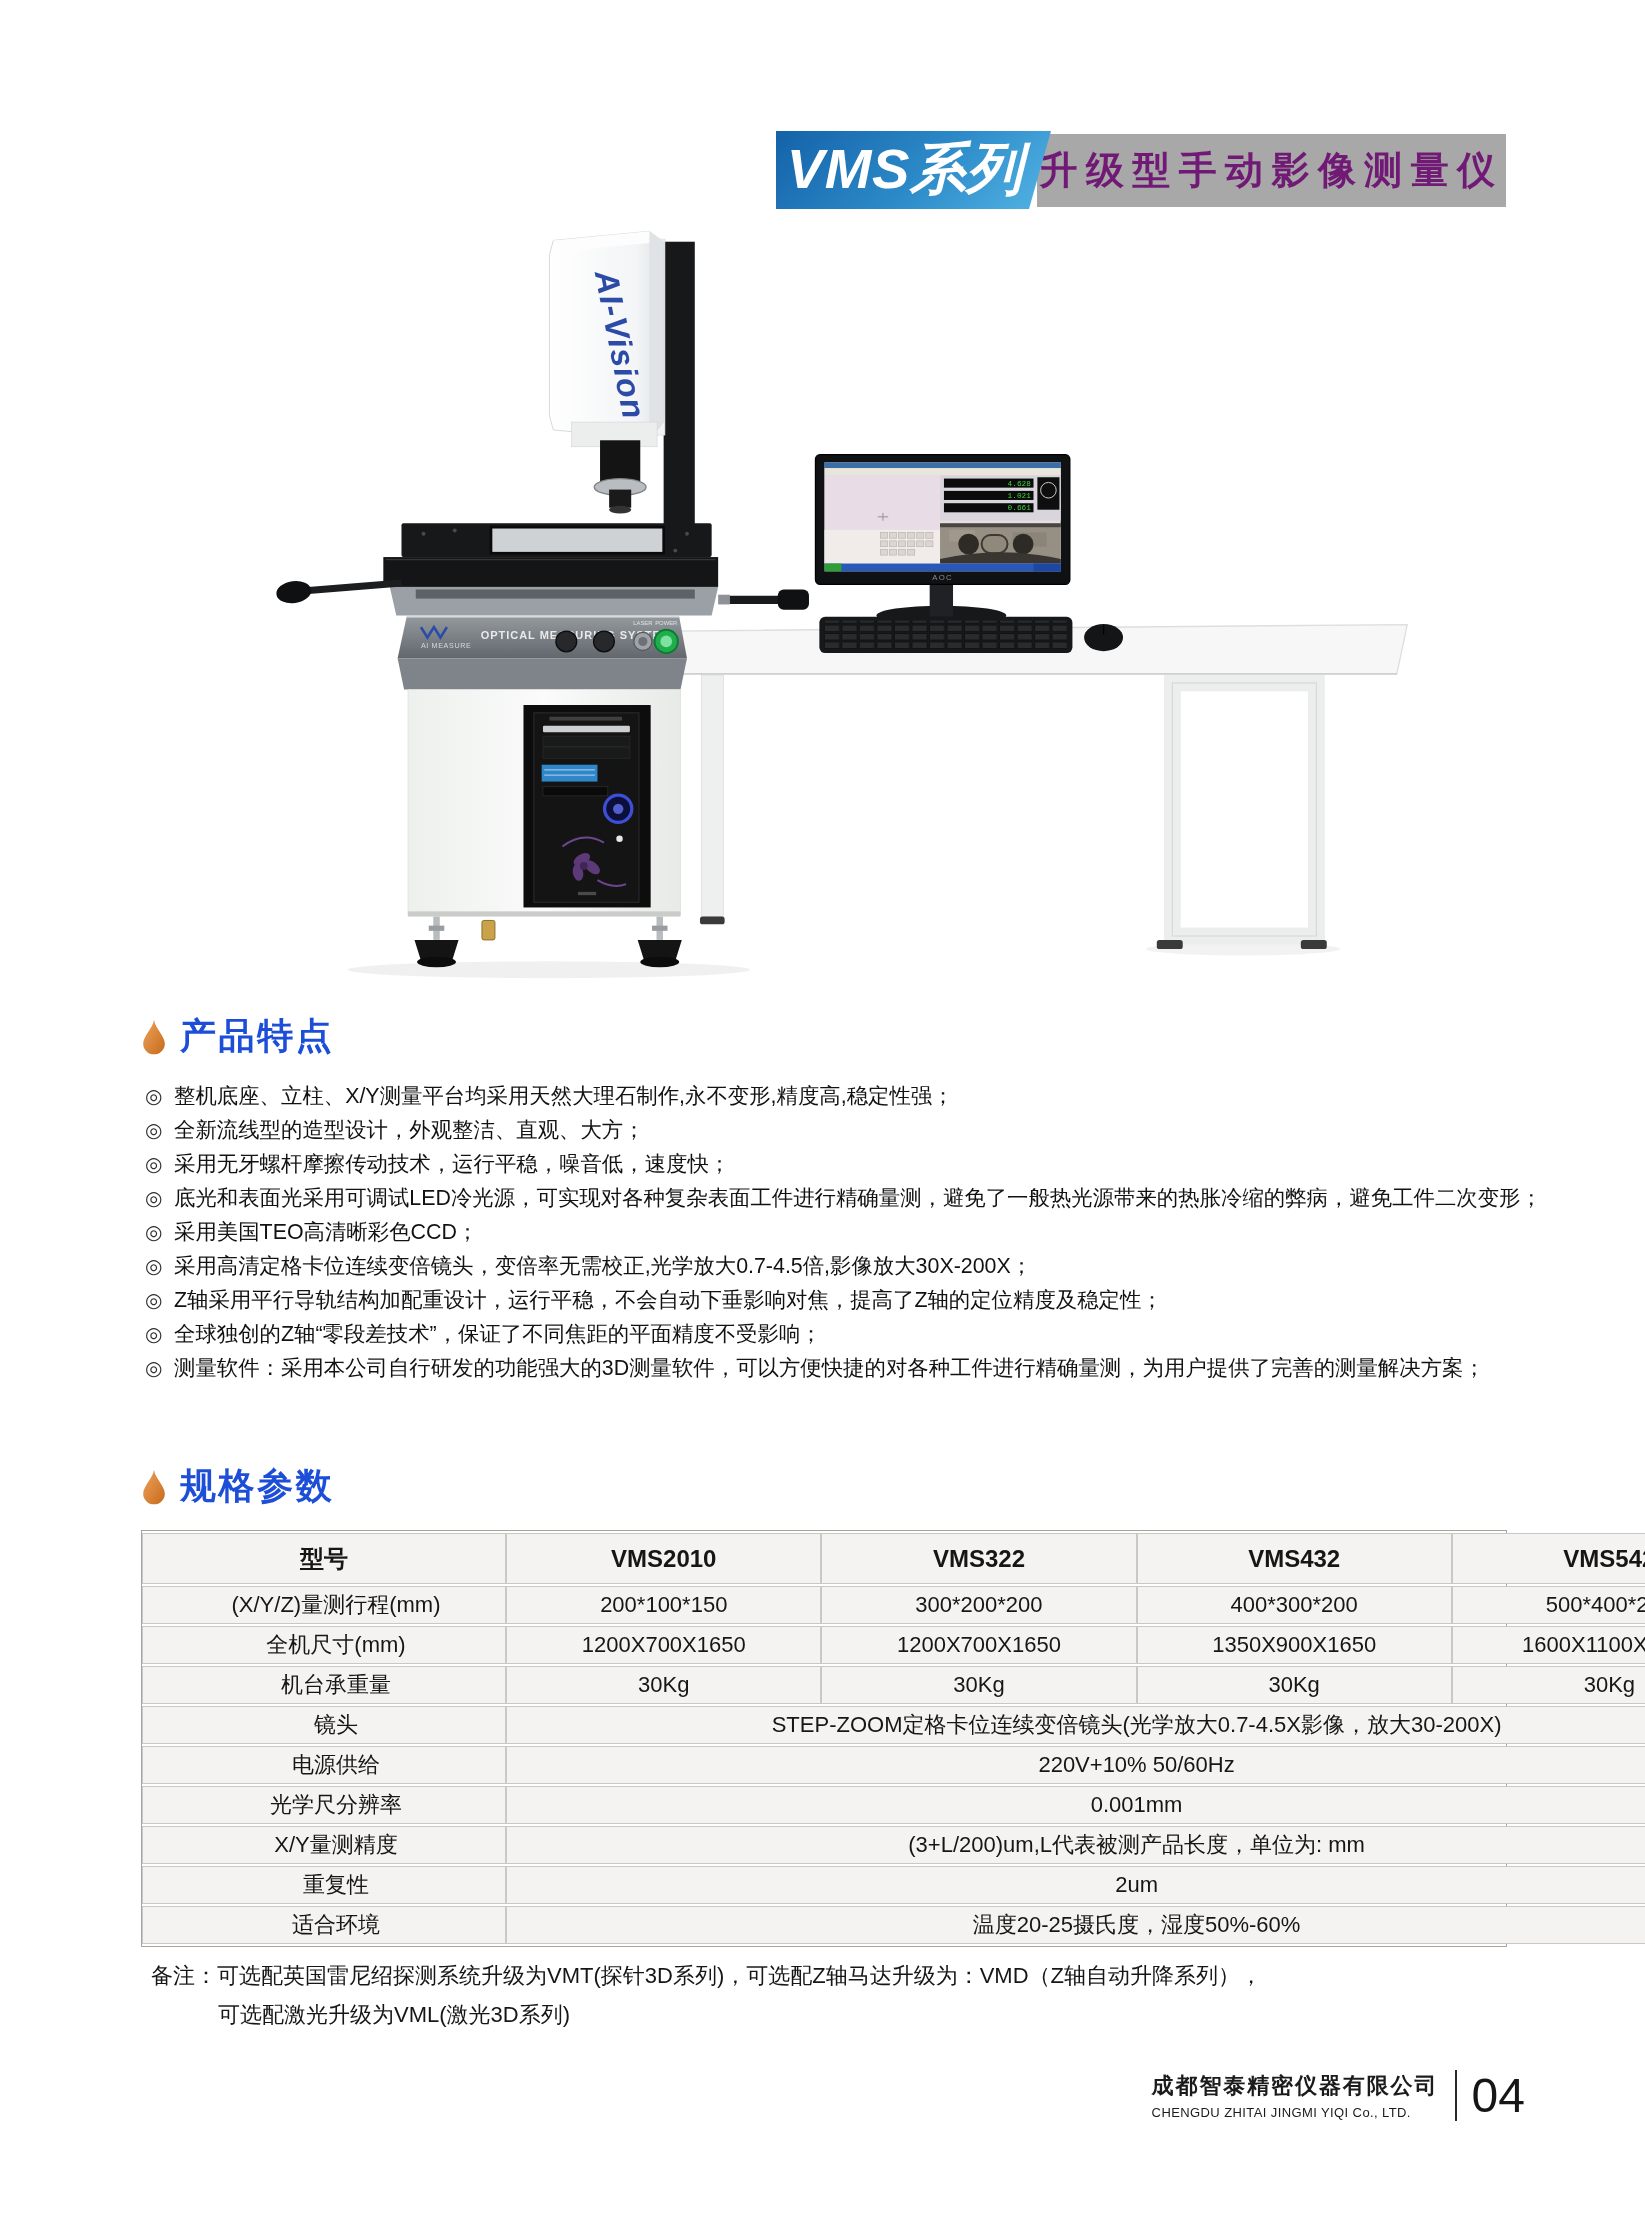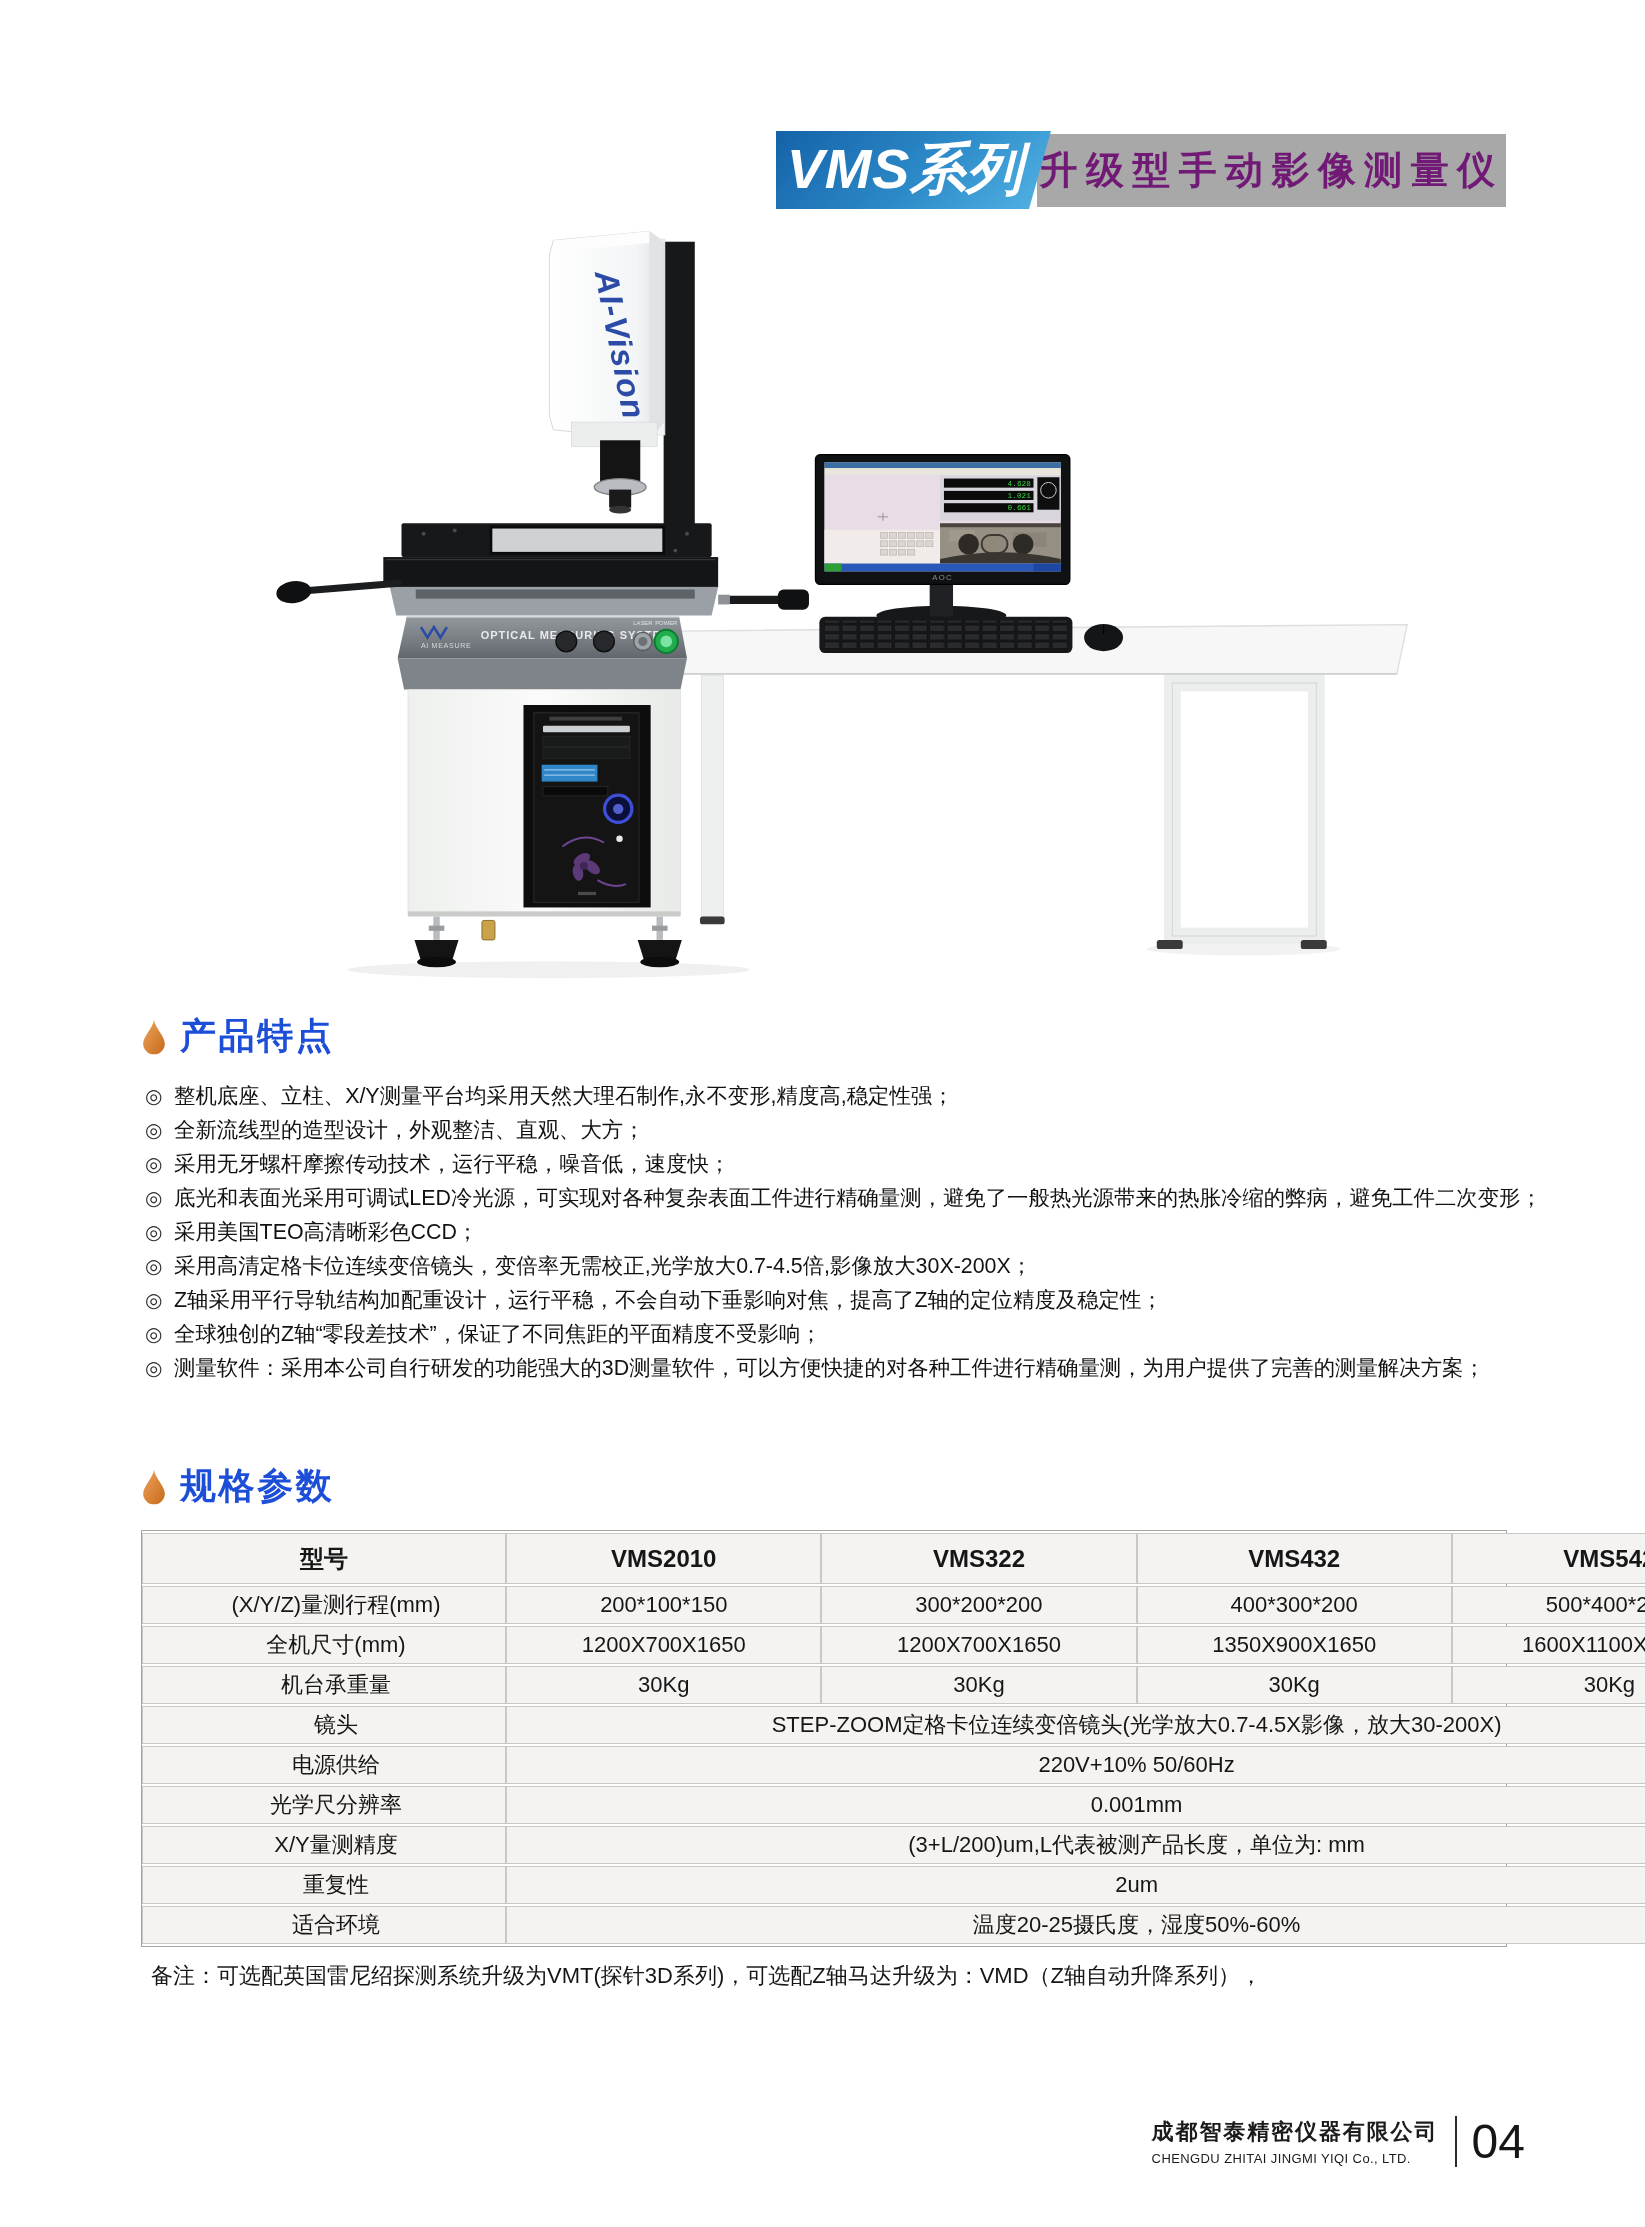--- a/index.html
+++ b/index.html
@@ -39,21 +39,21 @@
   .spec-table th,.spec-table td{background:#f4f3f1;border:0.6px solid #c9c8c4;text-align:center;
       font-size:22px;color:#161616;height:36px;padding:0 5.2px;font-weight:normal;overflow:hidden;white-space:nowrap;}
   .spec-table thead th{font-size:24px;font-weight:bold;height:49px;}
   .spec-table tbody th{font-weight:normal;padding-left:29px;}
 
   
   .notes{position:absolute;left:151px;top:1956px;width:1428px;font-size:22px;color:#161616;line-height:39px;}
   .notes .line2{padding-left:67px;}
 
   
-  .footer{position:absolute;top:2070px;right:121px;display:flex;align-items:center;margin-top:46px;}
+  .footer{position:absolute;top:2070px;right:121px;display:flex;align-items:center;}
   .company{text-align:left;}
   .company-cn{font-size:22px;font-weight:bold;color:#1b1b1b;letter-spacing:1.9px;white-space:nowrap;}
   .company-en{font-size:13px;color:#1b1b1b;letter-spacing:0.4px;margin-top:4.5px;white-space:nowrap;}
   .footer-divider{width:1.9px;height:51px;background:#2a2a2a;margin:0 14.3px 0 17px;}
   .page-number{font-size:48px;color:#161616;font-weight:normal;line-height:51px;}
 </style>
 </head>
 <body>
 
 <div class="page">
@@ -397,20 +397,21 @@
               <th>适合环境</th>
               <td colspan="4">温度20-25摄氏度，湿度50%-60%</td>
             </tr>
           </tbody>
       </table>
     </div>
   </div>
 
   <div class="notes">
     <div class="line1">备注：可选配英国雷尼绍探测系统升级为VMT(探针3D系列)，可选配Z轴马达升级为：VMD（Z轴自动升降系列），</div>
+    <div class="line2">可选配激光升级为VML(激光3D系列)</div>
   </div>
 
   <div class="footer">
     <div class="company">
       <div class="company-cn">成都智泰精密仪器有限公司</div>
       <div class="company-en">CHENGDU ZHITAI JINGMI YIQI Co., LTD.</div>
     </div>
     <div class="footer-divider"></div>
     <div class="page-number">04</div>
   </div>

